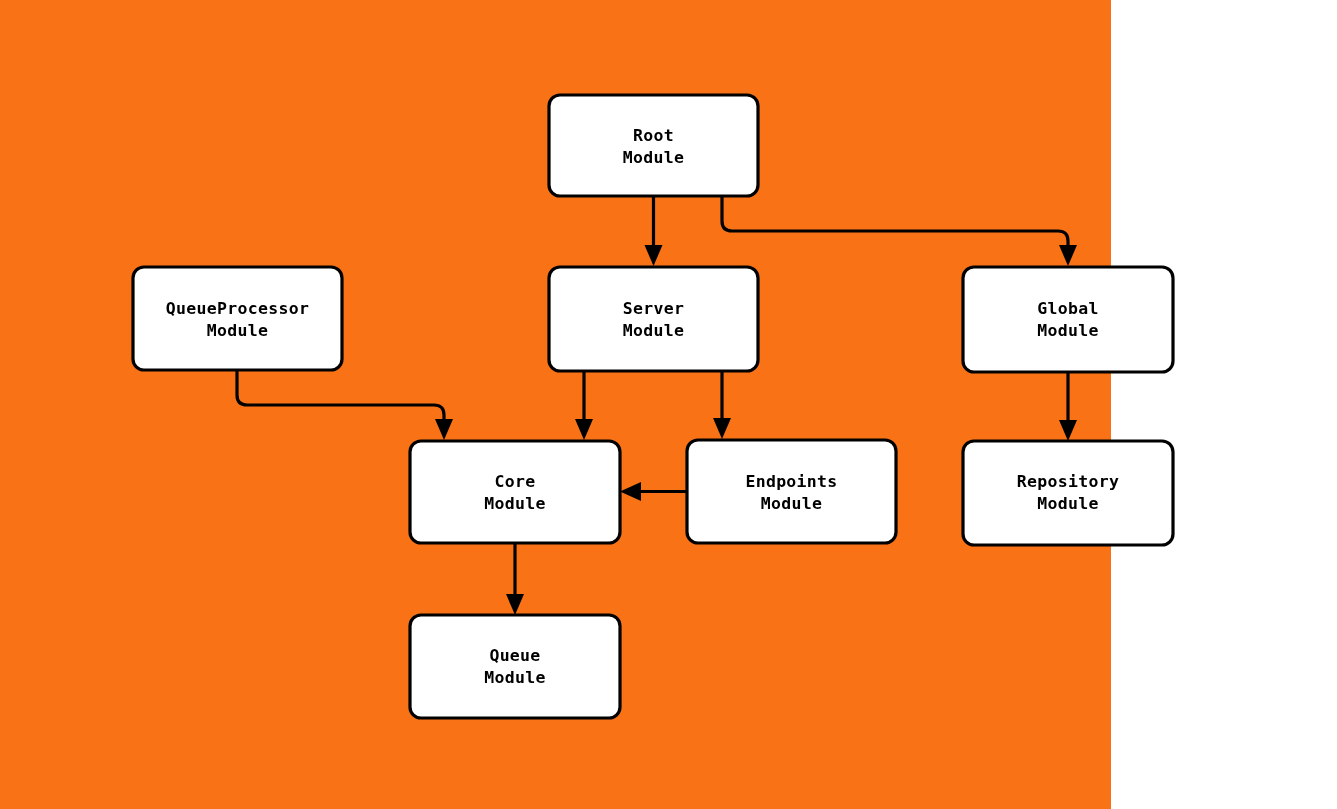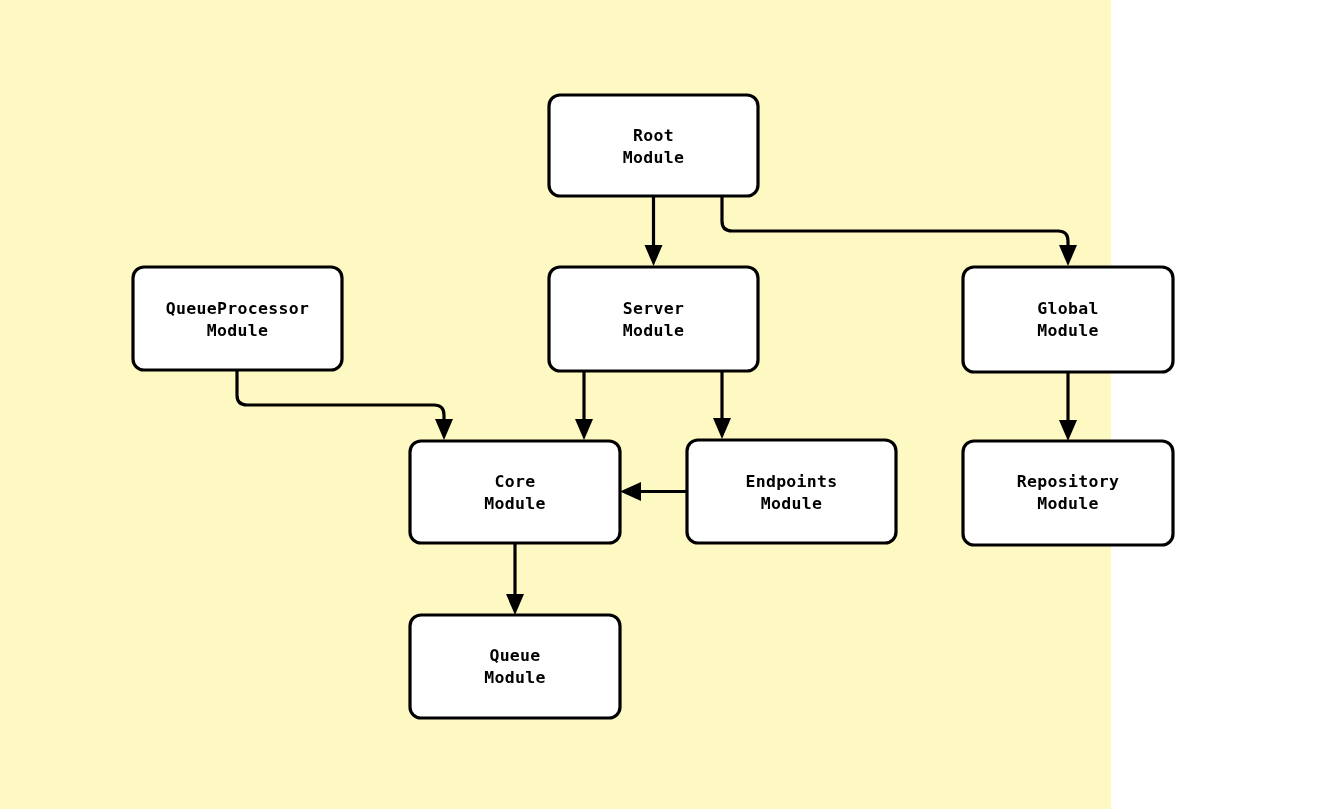--- a/index.html
+++ b/index.html
@@ -11,21 +11,21 @@
   body {
     width: 1337px;
     height: 809px;
     overflow: hidden;
     font-family: "DejaVu Sans Mono", "Liberation Mono", monospace;
   }
   #diagram-root {
     position: relative;
     width: 1111px;
     height: 809px;
-    background: #fef9c3;
+    background: #f97316;
   }
   #diagram-svg {
     position: absolute;
     top: 0;
     left: 0;
     width: 1337px;
     height: 809px;
     display: block;
   }
   .node-box {

